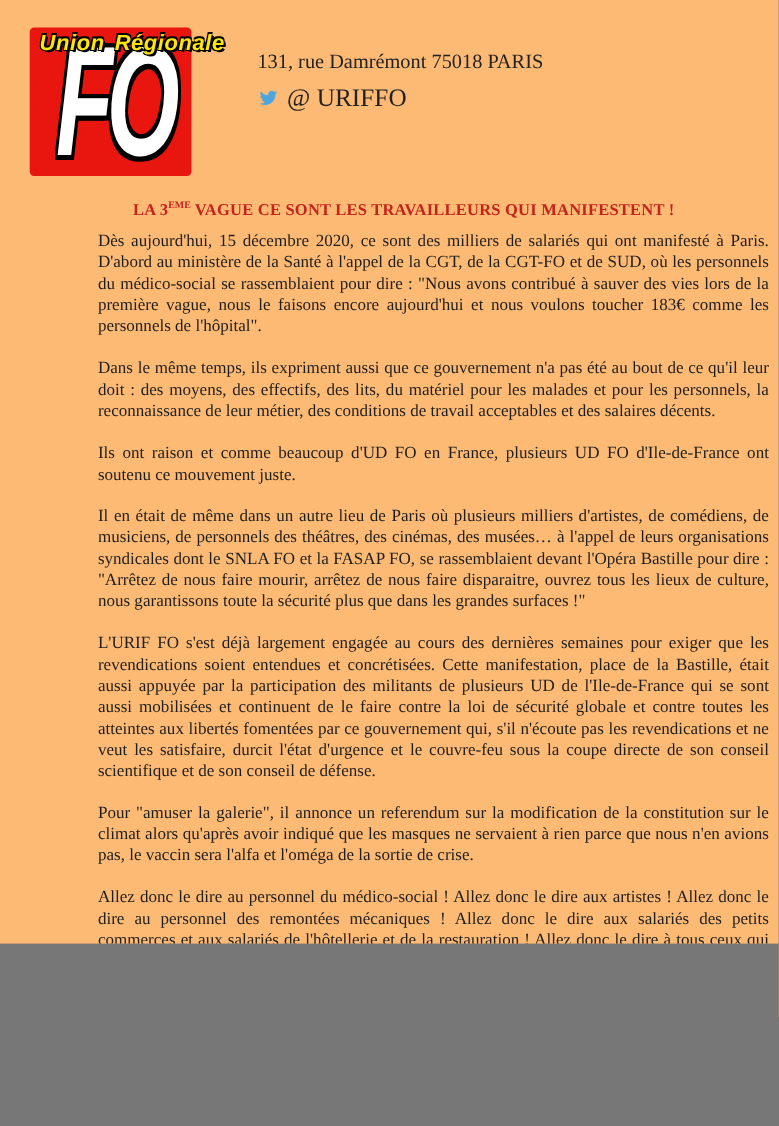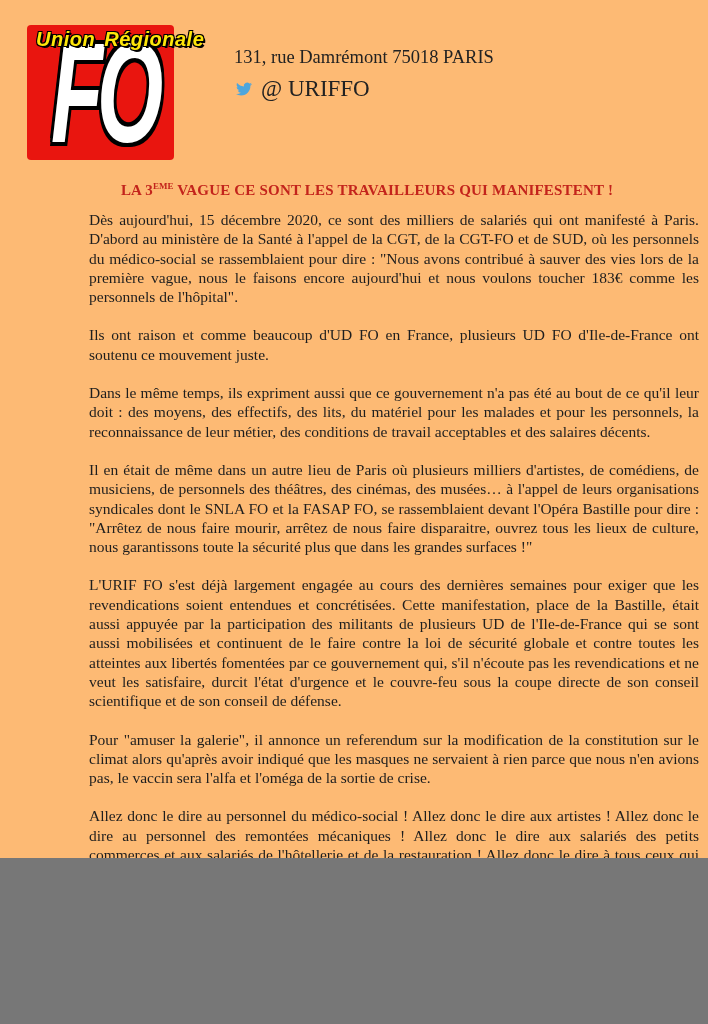--- a/index.html
+++ b/index.html
@@ -99,21 +99,21 @@
         </span>
         <span>@ URIFFO</span>
       </div>
     </div>
   </header>
 
   <h1 class="title"><span>LA 3</span><sup>EME</sup><span> VAGUE CE SONT LES TRAVAILLEURS QUI MANIFESTENT !</span></h1>
 
   <main class="content">
     <p class="para">Dès aujourd'hui, 15 décembre 2020, ce sont des milliers de salariés qui ont manifesté à Paris. D'abord au ministère de la Santé à l'appel de la CGT, de la CGT-FO et de SUD, où les personnels du médico-social se rassemblaient pour dire : "Nous avons contribué à sauver des vies lors de la première vague, nous le faisons encore aujourd'hui et nous voulons toucher 183€ comme les personnels de l'hôpital".</p>
+    <p class="para">Dans le même temps, ils expriment aussi que ce gouvernement n'a pas été au bout de ce qu'il leur doit : des moyens, des effectifs, des lits, du matériel pour les malades et pour les personnels, la reconnaissance de leur métier, des conditions de travail acceptables et des salaires décents.</p>
     <p class="para">Ils ont raison et comme beaucoup d'UD FO en France, plusieurs UD FO d'Ile-de-France ont soutenu ce mouvement juste.</p>
-    <p class="para">Dans le même temps, ils expriment aussi que ce gouvernement n'a pas été au bout de ce qu'il leur doit : des moyens, des effectifs, des lits, du matériel pour les malades et pour les personnels, la reconnaissance de leur métier, des conditions de travail acceptables et des salaires décents.</p>
     <p class="para">Il en était de même dans un autre lieu de Paris où plusieurs milliers d'artistes, de comédiens, de musiciens, de personnels des théâtres, des cinémas, des musées… à l'appel de leurs organisations syndicales dont le SNLA FO et la FASAP FO, se rassemblaient devant l'Opéra Bastille pour dire : "Arrêtez de nous faire mourir, arrêtez de nous faire disparaitre, ouvrez tous les lieux de culture, nous garantissons toute la sécurité plus que dans les grandes surfaces !"</p>
     <p class="para">L'URIF FO s'est déjà largement engagée au cours des dernières semaines pour exiger que les revendications soient entendues et concrétisées. Cette manifestation, place de la Bastille, était aussi appuyée par la participation des militants de plusieurs UD de l'Ile-de-France qui se sont aussi mobilisées et continuent de le faire contre la loi de sécurité globale et contre toutes les atteintes aux libertés fomentées par ce gouvernement qui, s'il n'écoute pas les revendications et ne veut les satisfaire, durcit l'état d'urgence et le couvre-feu sous la coupe directe de son conseil scientifique et de son conseil de défense.</p>
     <p class="para">Pour "amuser la galerie", il annonce un referendum sur la modification de la constitution sur le climat alors qu'après avoir indiqué que les masques ne servaient à rien parce que nous n'en avions pas, le vaccin sera l'alfa et l'oméga de la sortie de crise.</p>
     <p class="para">Allez donc le dire au personnel du médico-social ! Allez donc le dire aux artistes ! Allez donc le dire au personnel des remontées mécaniques ! Allez donc le dire aux salariés des petits commerces et aux salariés de l'hôtellerie et de la restauration ! Allez donc le dire à tous ceux qui subissent des plans de licenciement… Allez donc le dire à tous ceux qui n'y comprennent plus rien et qui en prennent plein la tête.</p>
   </main>
 
 </div>
 
 </body></html>

